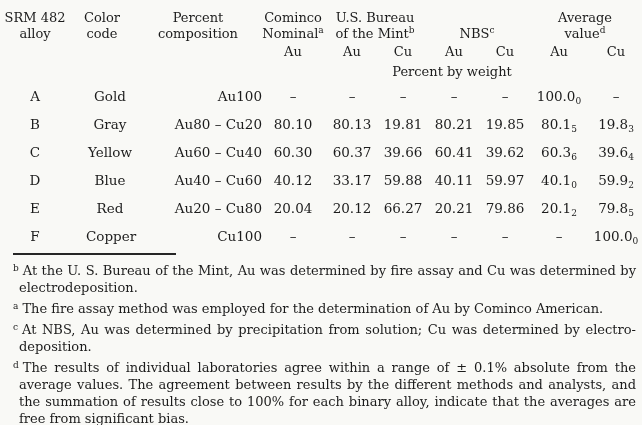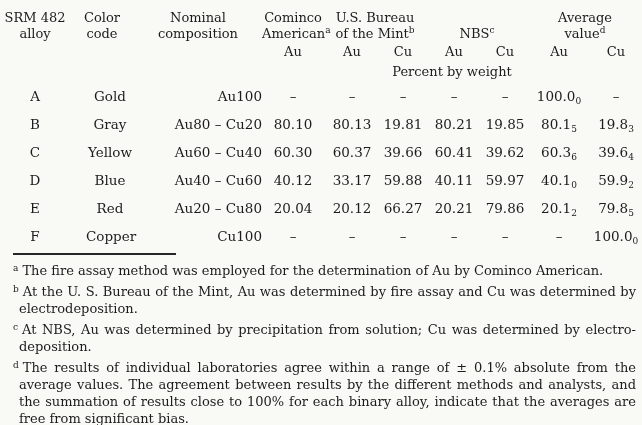--- a/index.html
+++ b/index.html
@@ -72,26 +72,26 @@
       <tr class="hdr">
         <th>
           <div>SRM 482</div>
           <div>alloy</div>
         </th>
         <th class="colorhdr">
           <div>Color</div>
           <div>code</div>
         </th>
         <th>
-          <div>Nominal</div>
+          <div>Percent</div>
           <div>composition</div>
         </th>
         <th>
           <div>Cominco</div>
-          <div><span>American</span><sup class="fnmark">a</sup></div>
+          <div><span>Nominal</span><sup class="fnmark">a</sup></div>
         </th>
         <th colspan="2">
           <div>U.S. Bureau</div>
           <div><span>of the Mint</span><sup class="fnmark">b</sup></div>
         </th>
         <th colspan="2">
           <div><span>NBS</span><sup class="fnmark">c</sup></div>
         </th>
         <th colspan="2">
           <div>Average</div>
@@ -187,19 +187,19 @@
         <td>–</td>
         <td><span>–</span><sub class="avg-sub"></sub></td>
         <td><span>100.0</span><sub class="avg-sub">0</sub></td>
       </tr>
     </tbody>
   </table>
 
   <div class="fnrule"></div>
 
   <div class="footnotes">
+    <p class="fn"><sup>b</sup><span>At the U. S. Bureau of the Mint, Au was determined by fire assay and Cu was determined by electrodeposition.</span></p>
     <p class="fn"><sup>a</sup><span>The fire assay method was employed for the determination of Au by Cominco American.</span></p>
-    <p class="fn"><sup>b</sup><span>At the U. S. Bureau of the Mint, Au was determined by fire assay and Cu was determined by electrodeposition.</span></p>
     <p class="fn"><sup>c</sup><span>At NBS, Au was determined by precipitation from solution; Cu was determined by electro-deposition.</span></p>
     <p class="fn"><sup>d</sup><span>The results of individual laboratories agree within a range of ± 0.1% absolute from the average values. The agreement between results by the different methods and analysts, and the summation of results close to 100% for each binary alloy, indicate that the averages are free from significant bias.</span></p>
   </div>
 
 </div>
 
 </body></html>

